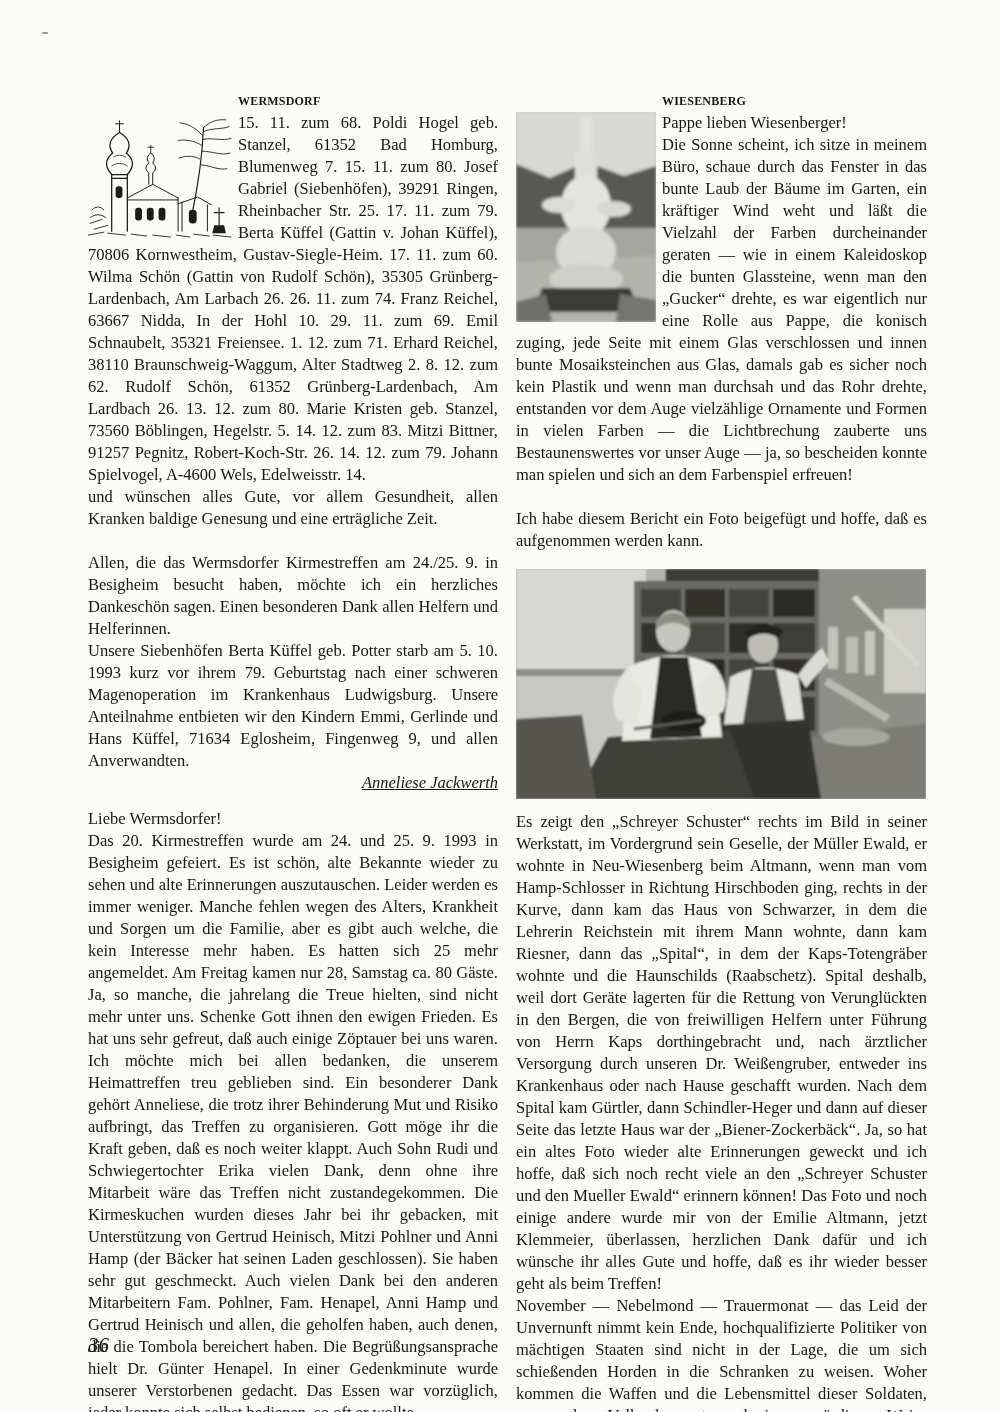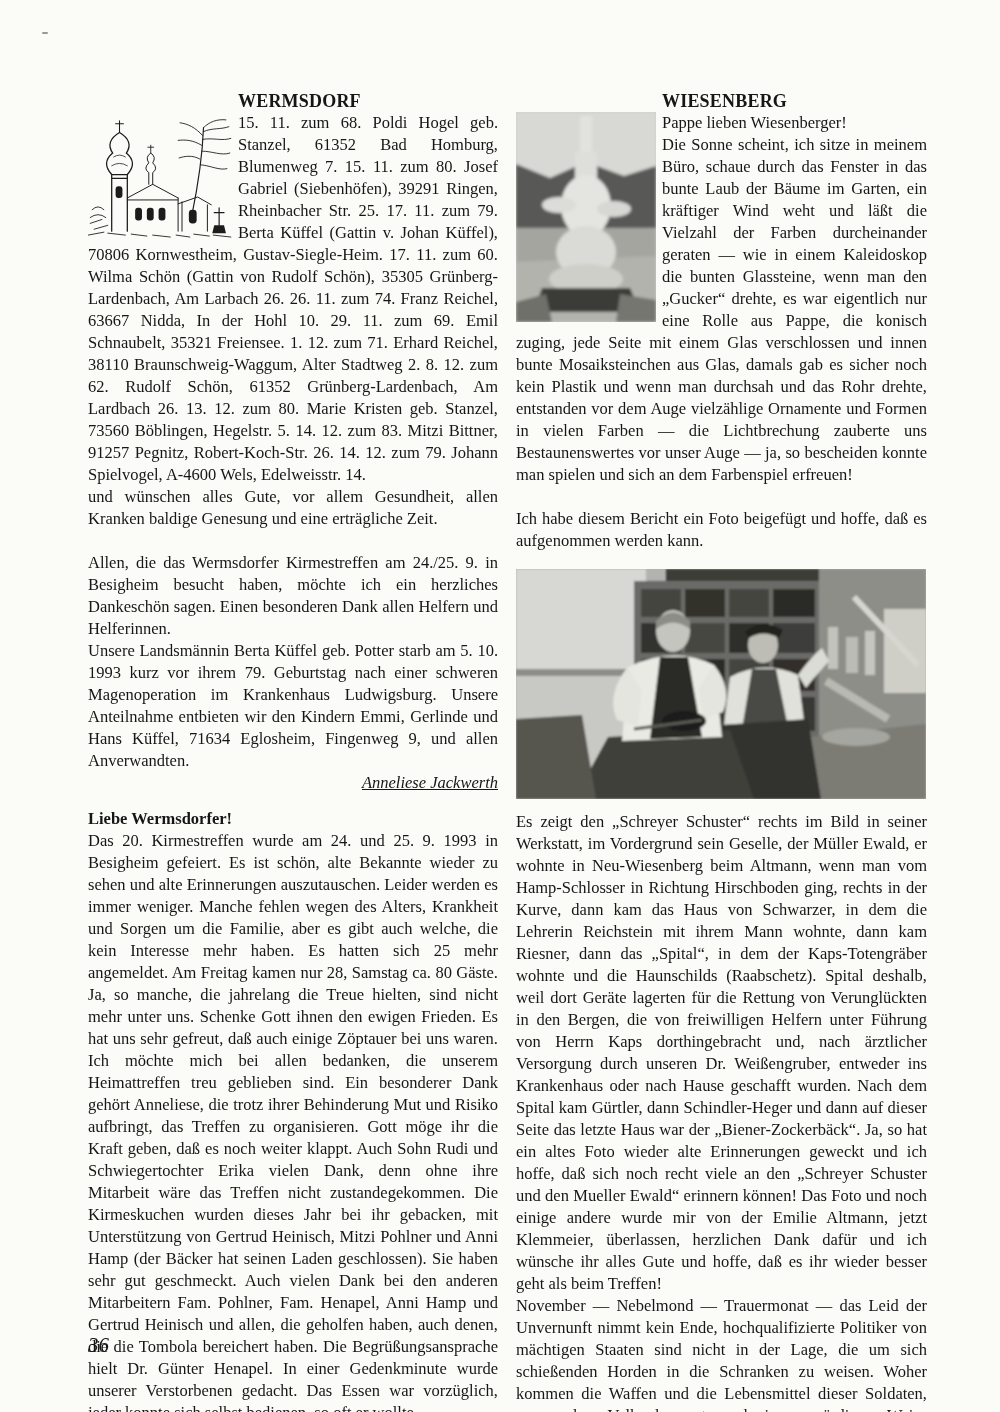--- a/index.html
+++ b/index.html
@@ -15,28 +15,28 @@
   .col{
     position:absolute;top:90px;
     font-size:16.5px;line-height:22px;
     text-align:justify;
     hyphens:auto;
   }
   .col-left{left:88px;width:410px;}
   .col-right{left:516px;width:411px;}
   .col p{margin:0;}
   h1.col-title{
-    font-size:18px;line-height:22px;
+    font-size:12px;line-height:22px;
     font-weight:bold;margin:0;
     text-align:left;letter-spacing:.2px;
   }
   .b{font-weight:normal;}
   .gap{margin-top:22px !important;}
   .gap-sm{margin-top:20px !important;}
-  .gap-xs{margin-top:14px !important;font-weight:bold;}
+  .gap-xs{margin-top:14px !important;}
   .sig{text-align:right;font-style:italic;text-decoration:underline;}
   .plain{text-align:left;}
   
   .fig-church{
     float:left;width:149px;height:150px;
     margin:0 1px 0 0;
   }
   .fig-church svg{margin-top:24px;}
   .fig-statue{
     float:left;width:146px;height:238px;
@@ -98,21 +98,21 @@
         </g>
       </svg>
     </div>
 
     <h1 class="col-title">WERMSDORF</h1>
     <p><span>15. 11. zum 68. </span><span class="b">Poldi Hogel</span><span> geb. Stanzel, 61352 Bad Homburg, Blumenweg 7. 15. 11. zum 80. </span><span class="b">Josef Gabriel</span><span> (Siebenhöfen), 39291 Ringen, Rheinbacher Str. 25. 17. 11. zum 79. </span><span class="b">Berta Küffel</span><span> (Gattin v. Johan Küffel), 70806 Kornwestheim, Gustav-Siegle-Heim. 17. 11. zum 60. </span><span class="b">Wilma Schön</span><span> (Gattin von Rudolf Schön), 35305 Grünberg-Lardenbach, Am Larbach 26. 26. 11. zum 74. </span><span class="b">Franz Reichel,</span><span> 63667 Nidda, In der Hohl 10. 29. 11. zum 69. </span><span class="b">Emil Schnaubelt,</span><span> 35321 Freiensee. 1. 12. zum 71. </span><span class="b">Erhard Reichel,</span><span> 38110 Braunschweig-Waggum, Alter Stadtweg 2. 8. 12. zum 62. </span><span class="b">Rudolf Schön,</span><span> 61352 Grünberg-Lardenbach, Am Lardbach 26. 13. 12. zum 80. </span><span class="b">Marie Kristen</span><span> geb. Stanzel, 73560 Böblingen, Hegelstr. 5. 14. 12. zum 83. </span><span class="b">Mitzi Bittner,</span><span> 91257 Pegnitz, Robert-Koch-Str. 26. 14. 12. zum 79. </span><span class="b">Johann Spielvogel,</span><span> A-4600 Wels, Edelweisstr. 14.</span></p>
     <p>und wünschen alles Gute, vor allem Gesundheit, allen Kranken baldige Genesung und eine erträgliche Zeit.</p>
 
     <p class="gap">Allen, die das Wermsdorfer Kirmestreffen am 24./25. 9. in Besigheim besucht haben, möchte ich ein herzliches Dankeschön sagen. Einen besonderen Dank allen Helfern und Helferinnen.</p>
 
-    <p><span>Unsere Landsmännin </span><span class="b">Berta Küffel</span><span> geb. Potter starb am 5. 10. 1993 kurz vor ihrem 79. Geburtstag nach einer schweren Magenoperation im Krankenhaus Ludwigsburg. Unsere Anteilnahme entbieten wir den Kindern Emmi, Gerlinde und Hans Küffel, 71634 Eglosheim, Fingenweg 9, und allen Anverwandten.</span></p>
+    <p><span>Unsere Siebenhöfen </span><span class="b">Berta Küffel</span><span> geb. Potter starb am 5. 10. 1993 kurz vor ihrem 79. Geburtstag nach einer schweren Magenoperation im Krankenhaus Ludwigsburg. Unsere Anteilnahme entbieten wir den Kindern Emmi, Gerlinde und Hans Küffel, 71634 Eglosheim, Fingenweg 9, und allen Anverwandten.</span></p>
     <p class="sig">Anneliese Jackwerth</p>
 
     <p class="gap-xs plain">Liebe Wermsdorfer!</p>
     <p>Das 20. Kirmestreffen wurde am 24. und 25. 9. 1993 in Besigheim gefeiert. Es ist schön, alte Bekannte wieder zu sehen und alte Erinnerungen auszutauschen. Leider werden es immer weniger. Manche fehlen wegen des Alters, Krankheit und Sorgen um die Familie, aber es gibt auch welche, die kein Interesse mehr haben. Es hatten sich 25 mehr angemeldet. Am Freitag kamen nur 28, Samstag ca. 80 Gäste. Ja, so manche, die jahrelang die Treue hielten, sind nicht mehr unter uns. Schenke Gott ihnen den ewigen Frieden. Es hat uns sehr gefreut, daß auch einige Zöptauer bei uns waren. Ich möchte mich bei allen bedanken, die unserem Heimattreffen treu geblieben sind. Ein besonderer Dank gehört Anneliese, die trotz ihrer Behinderung Mut und Risiko aufbringt, das Treffen zu organisieren. Gott möge ihr die Kraft geben, daß es noch weiter klappt. Auch Sohn Rudi und Schwiegertochter Erika vielen Dank, denn ohne ihre Mitarbeit wäre das Treffen nicht zustandegekommen. Die Kirmeskuchen wurden dieses Jahr bei ihr gebacken, mit Unterstützung von Gertrud Heinisch, Mitzi Pohlner und Anni Hamp (der Bäcker hat seinen Laden geschlossen). Sie haben sehr gut geschmeckt. Auch vielen Dank bei den anderen Mitarbeitern Fam. Pohlner, Fam. Henapel, Anni Hamp und Gertrud Heinisch und allen, die geholfen haben, auch denen, die die Tombola bereichert haben. Die Begrüßungsansprache hielt Dr. Günter Henapel. In einer Gedenkminute wurde unserer Verstorbenen gedacht. Das Essen war vorzüglich, jeder konnte sich selbst bedienen, so oft er wollte.</p>
 
   </div>
 
   <div class="col col-right">
 
     <div class="fig-statue">

